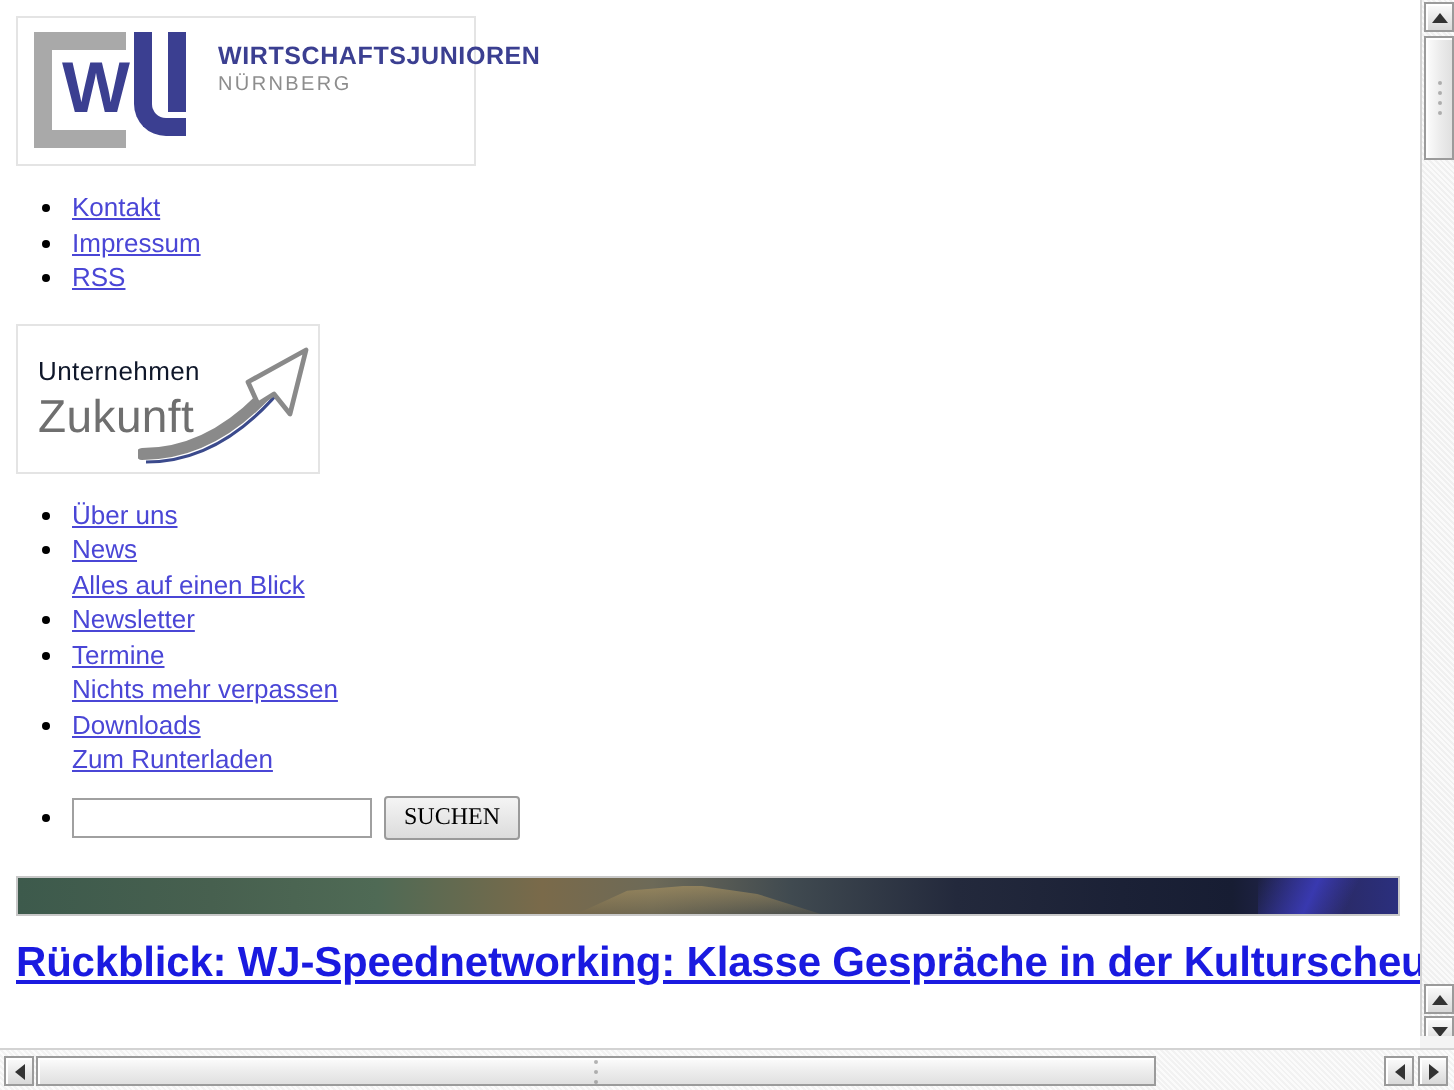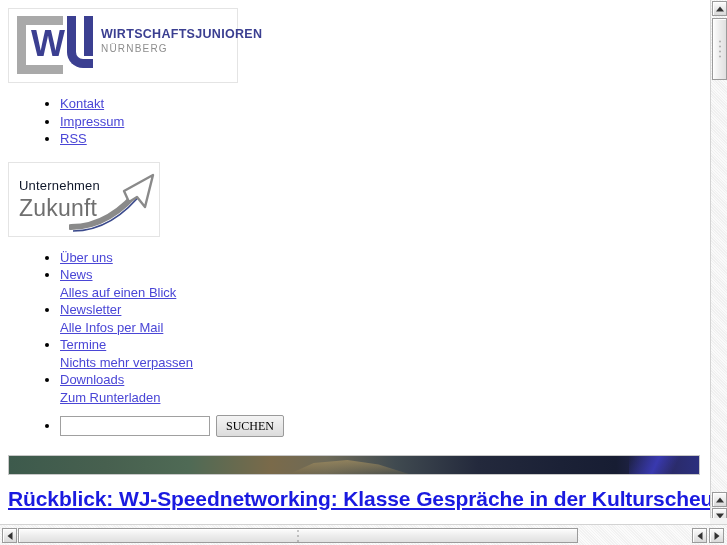--- a/index.html
+++ b/index.html
@@ -74,21 +74,21 @@
     box-sizing: border-box;
   }
   .wj-j-stem {
     position: absolute;
     left: 67px; top: 0px;
     width: 9px; height: 40px;
     background: #3b3f91;
   }
   .wj-words {
     position: absolute;
-    left: 92px; top: 12px; margin-top: 6px;
+    left: 100px; top: 12px;
   }
   .wj-line1 {
     font-family: "Liberation Sans", sans-serif;
     font-weight: bold;
     font-size: 12.5px;
     letter-spacing: 0.3px;
     color: #3b3f91;
     white-space: nowrap;
   }
   .wj-line2 {
@@ -96,21 +96,21 @@
     font-size: 10px;
     letter-spacing: 1.2px;
     color: #8d8d8d;
     margin-top: 2px;
     white-space: nowrap;
   }
 
   
   ul.navlist {
     margin: 12px 0 0 0;
-    padding-left: 60px;
+    padding-left: 36px;
     list-style: disc;
   }
   ul.navlist li {
     margin: 0;
     padding: 0;
     line-height: 17.5px;
     font-size: 13px;
     color: #000;
   }
   ul.navlist li.noBullet { list-style: none; }
@@ -376,23 +376,20 @@
       </li>
       <li>
         <a class="wlink" href="#">News</a>
       </li>
       <li class="noBullet">
         <a class="wlink" href="#">Alles auf einen Blick</a>
       </li>
       <li>
         <a class="wlink" href="#">Newsletter</a>
       </li>
-      <li class="noBullet">
-        <a class="wlink" href="#">Alle Infos per Mail</a>
-      </li>
       <li>
         <a class="wlink" href="#">Termine</a>
       </li>
       <li class="noBullet">
         <a class="wlink" href="#">Nichts mehr verpassen</a>
       </li>
       <li>
         <a class="wlink" href="#">Downloads</a>
       </li>
       <li class="noBullet">

